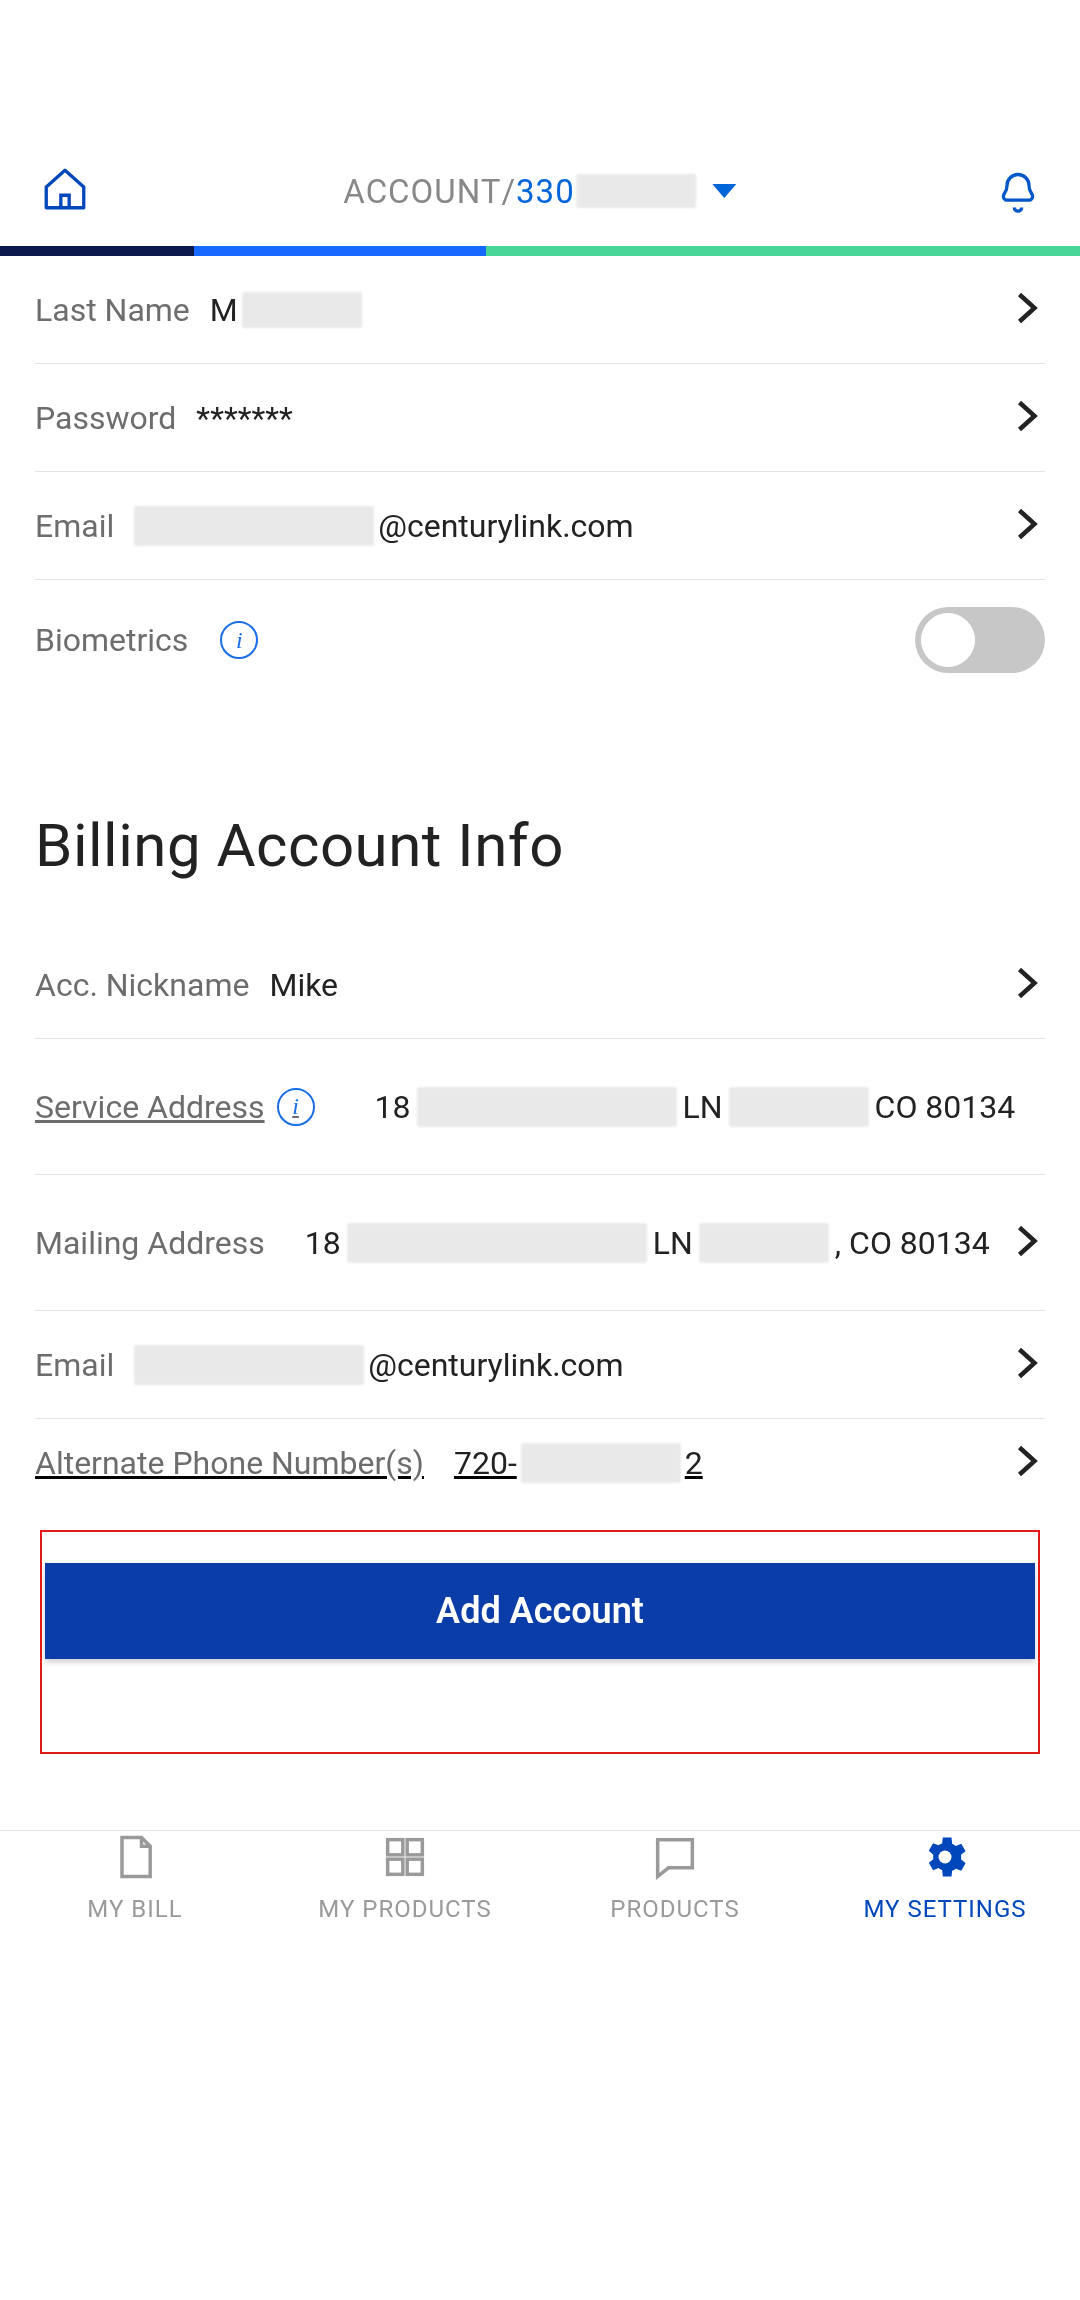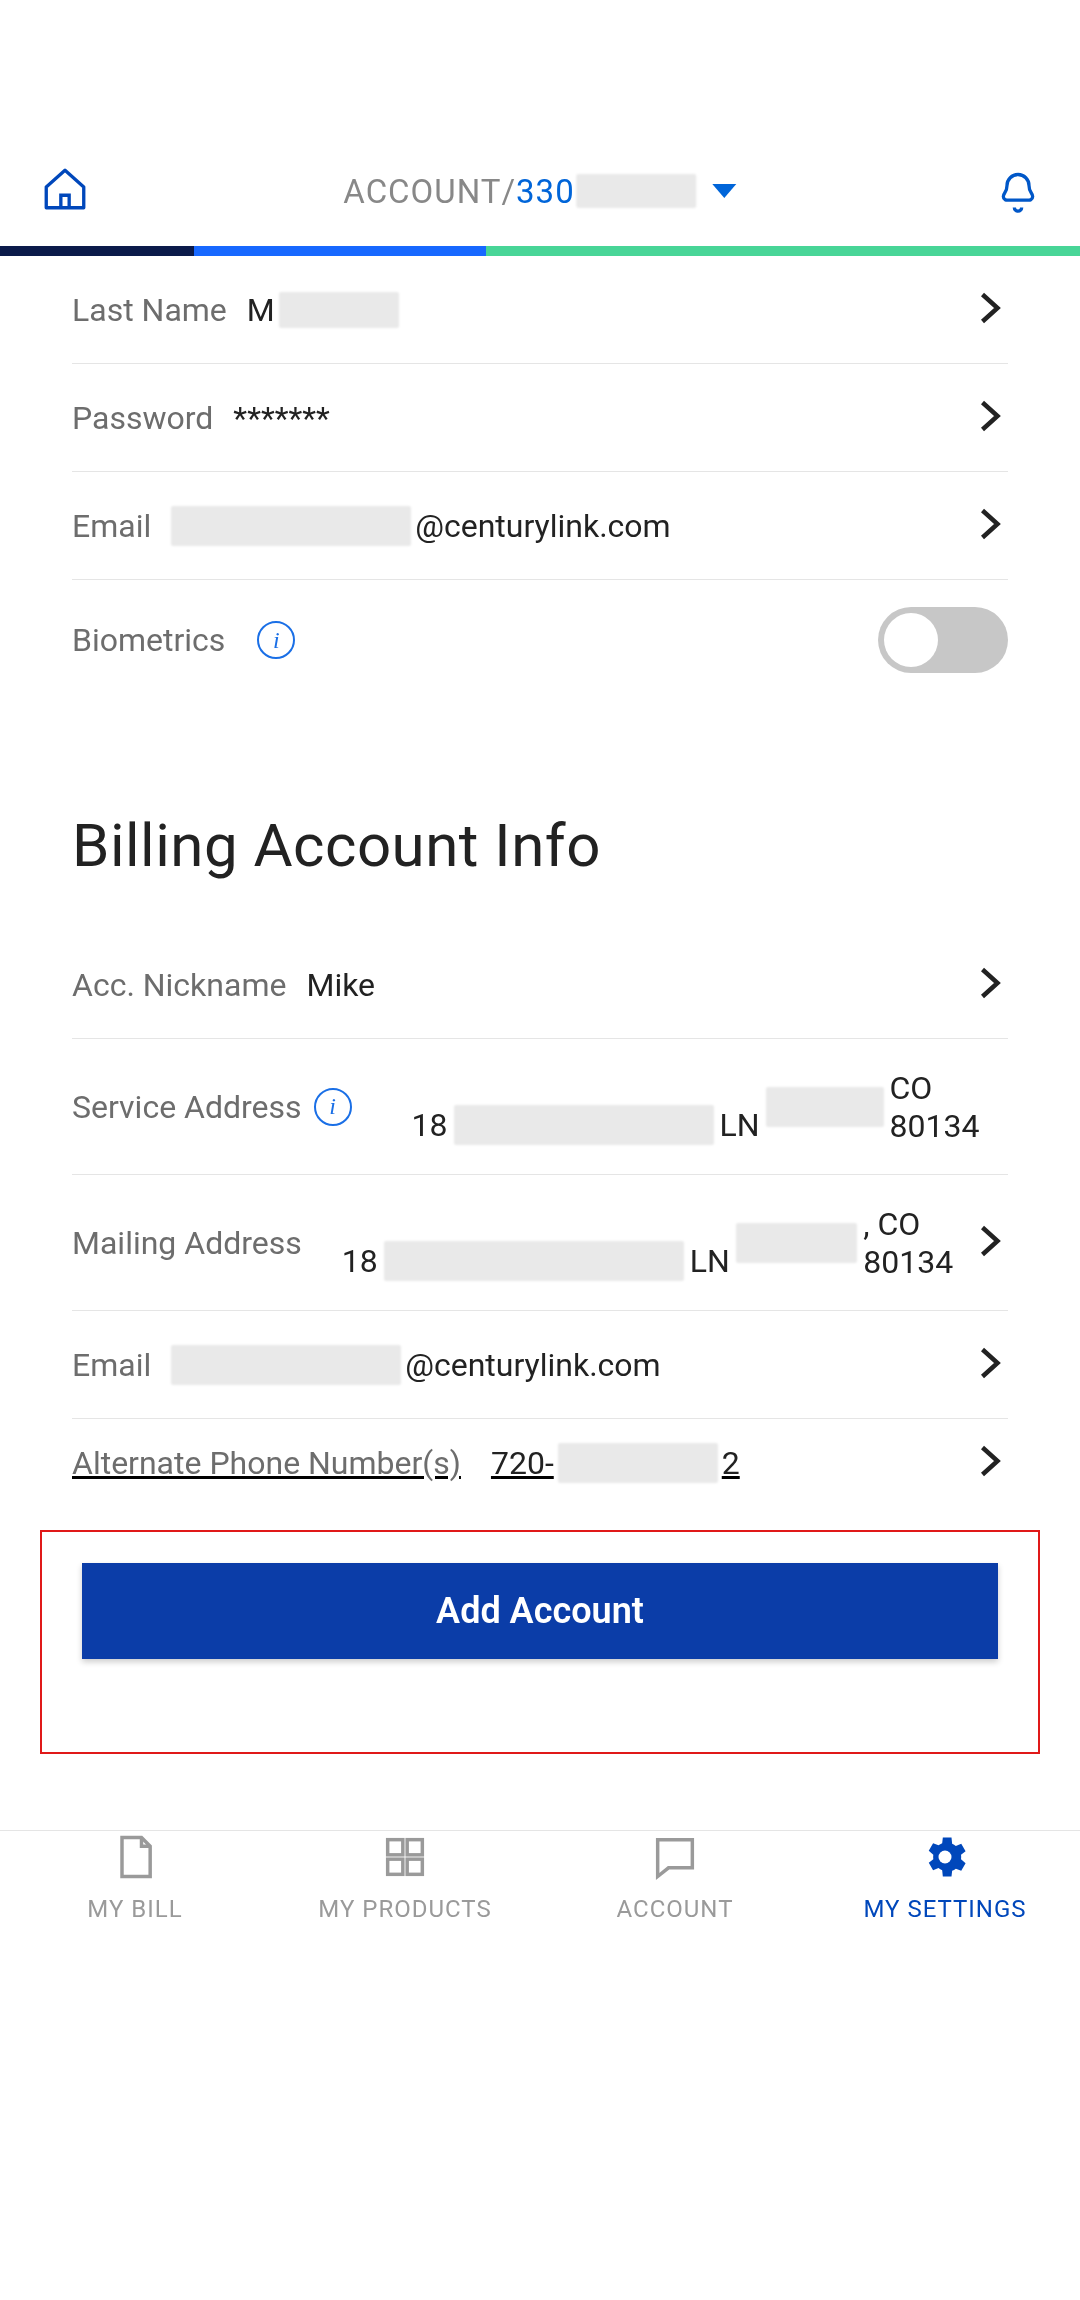--- a/index.html
+++ b/index.html
@@ -70,21 +70,21 @@
     .progress {
       display: flex;
       height: 10px;
       width: 100%;
     }
     .progress .p1 { background: #0b1a4a; width: 18%; height:100%; }
     .progress .p2 { background: #1768ff; width: 27%; height:100%; }
     .progress .p3 { background: #48d597; width: 55%; height:100%; }
 
     .content {
-      padding: 0 72px;
+      padding: 0 35px;
     }
     .row {
       display: flex;
       align-items: center;
       border-bottom: 1px solid #e5e5e5;
       min-height: 108px;
       position: relative;
     }
     .row .label {
       color: #6d6d6d;
@@ -301,21 +301,21 @@
     <span class="label">Acc. Nickname</span>
     <span class="value">Mike</span>
     <span class="arrow">
       <svg viewBox="0 0 24 24" fill="none">
           <path d="M7 3 L17 12 L7 21"></path>
         </svg>
     </span>
   </div>
 
   <div class="row tall">
-    <span class="label" style="display:inline-flex;align-items:center;">
+    <span class="label" style="display:inline-flex;align-items:center;text-decoration:underline;">
       <span>Service Address</span>
       <span class="info-icon">i</span>
     </span>
     <div class="value-column" style="margin-left:40px;">
       <span class="line">
         <span>18</span>
         <span class="redact-box" style="width:260px;height:40px;"></span>
         <span> LN</span>
       </span>
       <span class="line">
@@ -393,21 +393,21 @@
       <rect x="13" y="4" width="7" height="7"></rect>
       <rect x="4" y="13" width="7" height="7"></rect>
       <rect x="13" y="13" width="7" height="7"></rect>
     </svg>
     <span>MY PRODUCTS</span>
   </div>
   <div class="nav-item">
     <svg viewBox="0 0 24 24" fill="none" stroke="currentColor" stroke-width="1.6">
       <path d="M4 4 H20 V17 H9 L4 21 Z"></path>
     </svg>
-    <span>ACCOUNT</span>
+    <span>PRODUCTS</span>
   </div>
   <div class="nav-item active">
     <svg viewBox="0 0 24 24" fill="currentColor">
       <path d="M12 8 A4 4 0 1 0 12 16 A4 4 0 1 0 12 8 Z M19.4 13 a7.5 7.5 0 0 0 0-2 l2.1-1.6 -2-3.5 -2.5 1 a7.5 7.5 0 0 0-1.7-1 L15 3 h-4 l-.3 2.6 a7.5 7.5 0 0 0-1.7 1 l-2.5-1 -2 3.5 L6.6 11 a7.5 7.5 0 0 0 0 2 l-2.1 1.6 2 3.5 2.5-1 a7.5 7.5 0 0 0 1.7 1 L11 21 h4 l.3-2.6 a7.5 7.5 0 0 0 1.7-1 l2.5 1 2-3.5 Z"></path>
       <circle cx="12" cy="12" r="3" fill="#fff"></circle>
     </svg>
     <span>MY SETTINGS</span>
   </div>
 </div>
 

